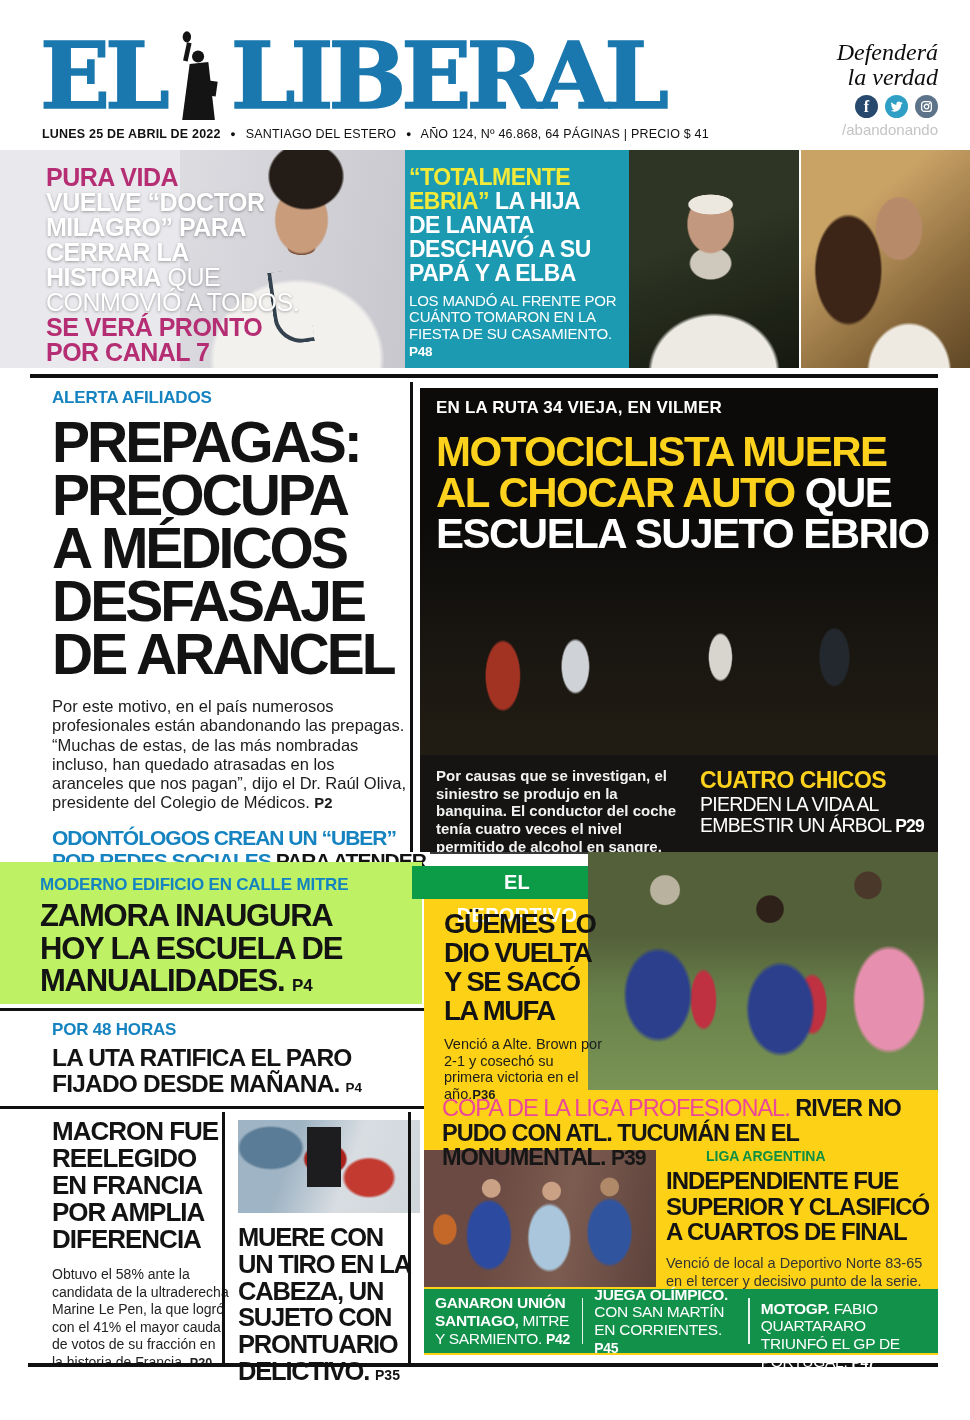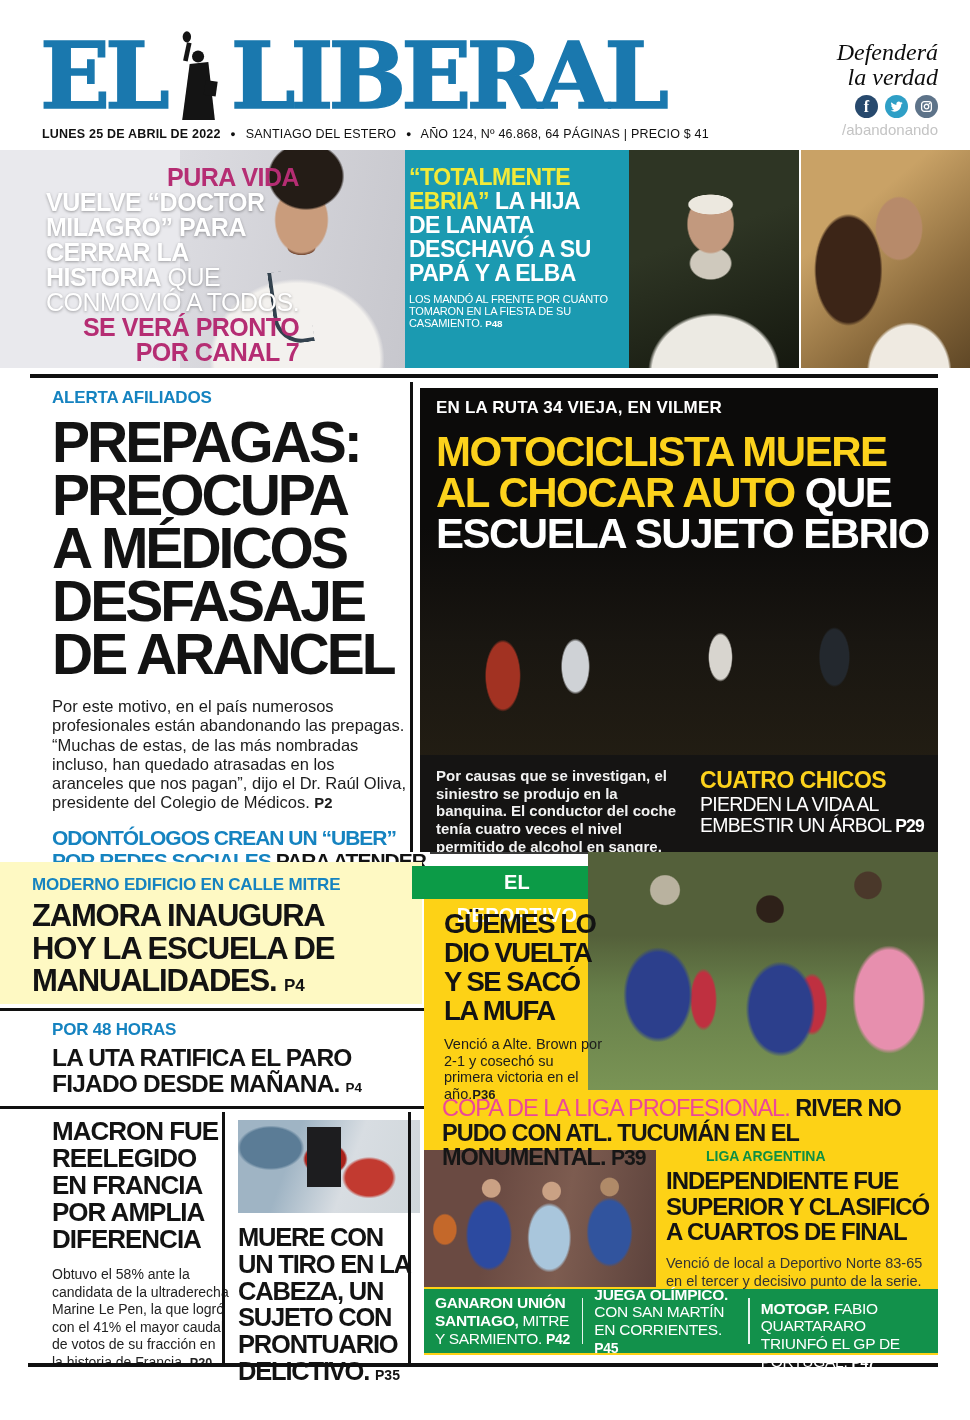--- a/index.html
+++ b/index.html
@@ -29,28 +29,28 @@
     background:
       radial-gradient(62px 55px at 56% 12%,#241c16 0 58%,rgba(36,28,22,0) 62%),
       radial-gradient(44px 56px at 54% 32%,#c99c7c 0 58%,rgba(201,156,124,0) 62%),
       radial-gradient(24px 12px at 54% 45%,#7d523c 0 55%,transparent 60%),
       radial-gradient(125px 115px at 52% 96%,#f3f1ee 0 66%,rgba(243,241,238,0) 70%),
       linear-gradient(100deg,#dcdce1,#c7c7cd);}
   .steth{position:absolute;right:95px;top:120px;width:34px;height:70px;
          border-left:4px solid #33424e;border-bottom:4px solid #33424e;border-radius:0 0 0 28px;transform:rotate(-8deg);}
   #tv-text{position:absolute;left:46px;top:15px;z-index:2;line-height:1.0;font-size:25px;font-weight:800;
            letter-spacing:-.5px;white-space:nowrap;}
-  .tv-mag{color:#b52d73;text-align:right;}
+  .tv-mag{color:#b52d73;}
   .tv-wht{color:#fff;text-shadow:0 1px 3px rgba(0,0,0,.35);}
   .tv-light{font-weight:400;}
   #promo-lanata{left:405px;top:150px;width:224px;height:218px;background:#1b9ab1;
                 box-sizing:border-box;padding:16px 10px 0 4px;}
   .lan-h{font-size:23px;line-height:1.04;font-weight:800;color:#fff;letter-spacing:-.5px;white-space:nowrap;}
   .lan-y{color:#f2ea39;}
-  .lan-sub{margin-top:7px;font-size:11px;line-height:1.13;color:#fff;font-weight:500;letter-spacing:-.2px;}
+  .lan-sub{margin-top:7px;font-size:15px;line-height:1.13;color:#fff;font-weight:500;letter-spacing:-.2px;}
   #lanata-photo{left:629px;top:150px;width:170px;height:218px;
     background:
       radial-gradient(36px 16px at 48% 25%,#ece8df 0 60%,transparent 64%),
       radial-gradient(40px 50px at 48% 34%,#c2997e 0 56%,transparent 60%),
       radial-gradient(36px 28px at 48% 52%,#cfc9bd 0 55%,transparent 60%),
       radial-gradient(100px 90px at 50% 102%,#eceae3 0 62%,transparent 66%),
       linear-gradient(160deg,#2e3524 0 40%,#15180f);}
   #elba-photo{left:801px;top:150px;width:169px;height:218px;
     background:
       radial-gradient(40px 54px at 58% 36%,#b78a6a 0 56%,transparent 60%),
@@ -84,21 +84,21 @@
   .crash-kicker{font-size:17px;font-weight:800;color:#fff;margin-bottom:13px;letter-spacing:.2px;}
   .crash-line{font-size:42px;line-height:.98;font-weight:900;letter-spacing:-1.5px;white-space:nowrap;color:#fff;}
   .yel{color:#fcd21c;}
   #crash-band{position:absolute;left:0;bottom:0;width:100%;height:97px;background:#151413;z-index:3;
               display:flex;box-sizing:border-box;padding:12px 14px 0 16px;}
   .cap-left{width:310px;font-size:15px;font-weight:700;line-height:1.18;color:#f2f2f2;}
   .cap-right{margin-left:14px;}
   .cc-y{font-size:23px;font-weight:900;color:#fcd21c;letter-spacing:-.5px;white-space:nowrap;}
   .cc-w{font-size:19.5px;line-height:1.07;color:#fff;font-weight:500;letter-spacing:-.8px;white-space:nowrap;}
   
-  #zamora-box{left:0;top:862px;width:422px;height:142px;background:#fef9c3;box-sizing:border-box;padding:13px 0 0 32px;}
+  #zamora-box{left:0;top:862px;width:422px;height:142px;background:#bef264;box-sizing:border-box;padding:13px 0 0 40px;}
   .mid-line{font-size:31px;line-height:1.05;font-weight:900;color:#131313;letter-spacing:-1.2px;white-space:nowrap;}
   #uta{left:52px;top:1020px;}
   .uta-line{font-size:24.5px;line-height:1.08;font-weight:900;color:#131313;letter-spacing:-.8px;white-space:nowrap;}
   
   #macron{left:52px;top:1118px;width:178px;}
   .mac-line{font-size:26px;line-height:1.04;font-weight:900;color:#131313;letter-spacing:-1px;white-space:nowrap;}
   #macron-body{margin-top:13px;font-size:14px;line-height:1.25;color:#222;}
   #tiro-photo{left:238px;top:1120px;width:182px;height:93px;
     background:
       radial-gradient(40px 30px at 48% 42%,#a8211a 0 50%,transparent 56%),

